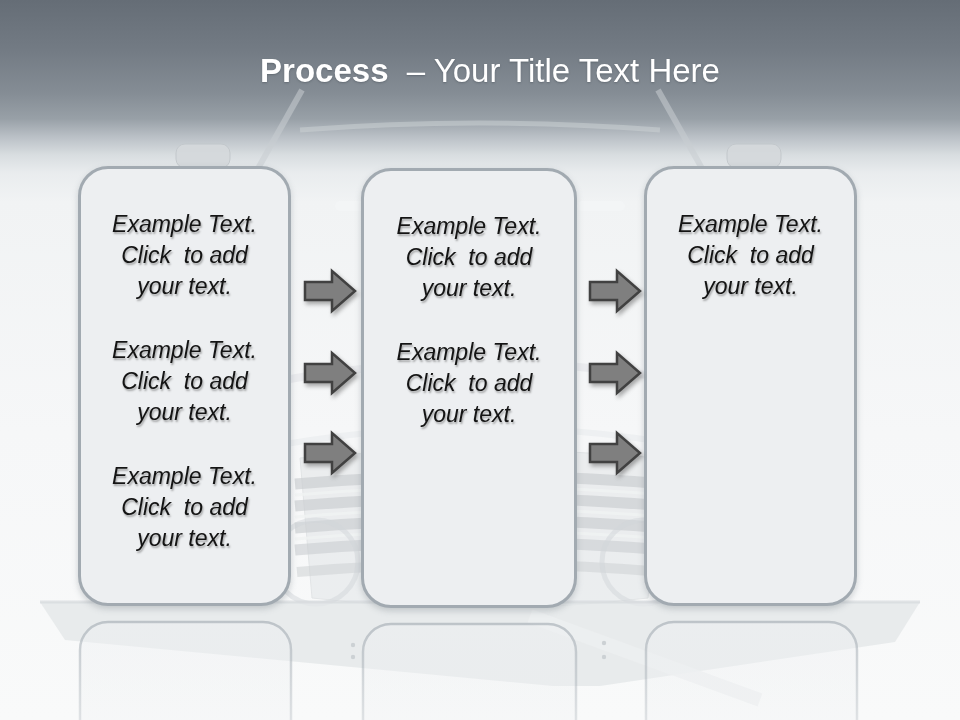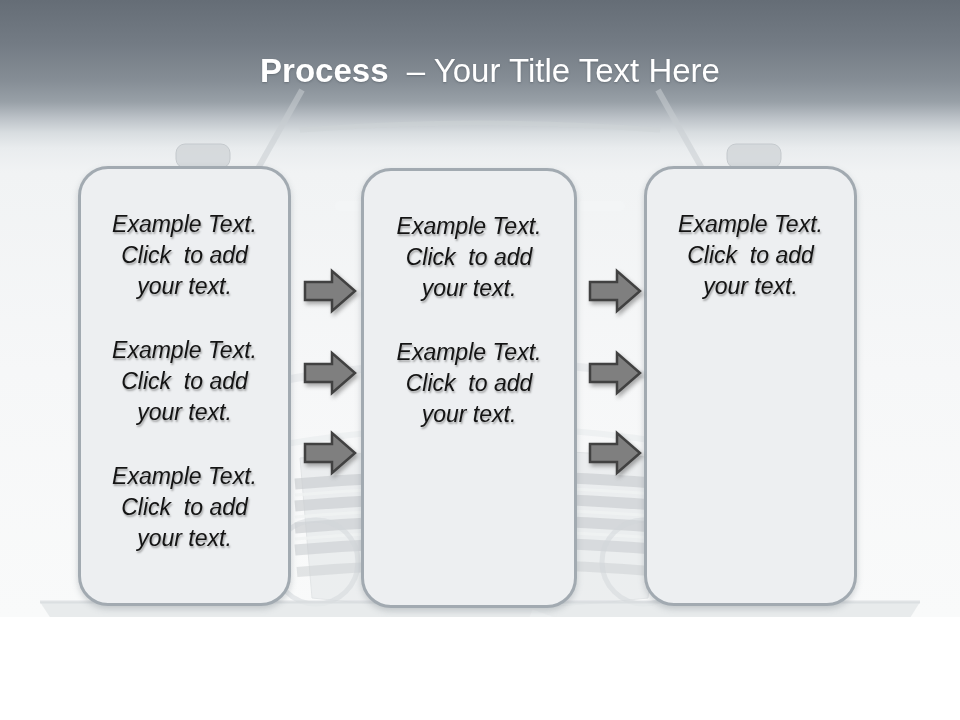--- a/index.html
+++ b/index.html
@@ -1,17 +1,17 @@
 <!DOCTYPE html>
 <html><head>
 <meta charset="utf-8">
 <style>
   html,body { margin:0; padding:0; background:#ffffff; }
   .slide {
-    position:relative; width:960px; height:617px; overflow:hidden;
+    position:relative; width:960px; height:720px; overflow:hidden;
     font-family:"Liberation Sans", sans-serif;
     background:linear-gradient(180deg,
       #656d76 0%, #737b84 7%, #858d95 13%, #98a0a7 16.5%,
       #bac0c6 19%, #d8dde0 21.5%, #e9ecee 24%, #f1f3f4 28%,
       #f6f7f8 60%, #f9fafa 100%);
   }
   
   .slide-title {
     position:absolute; top:52px; left:0; width:960px;
     text-align:center; color:#ffffff; font-size:33px;

